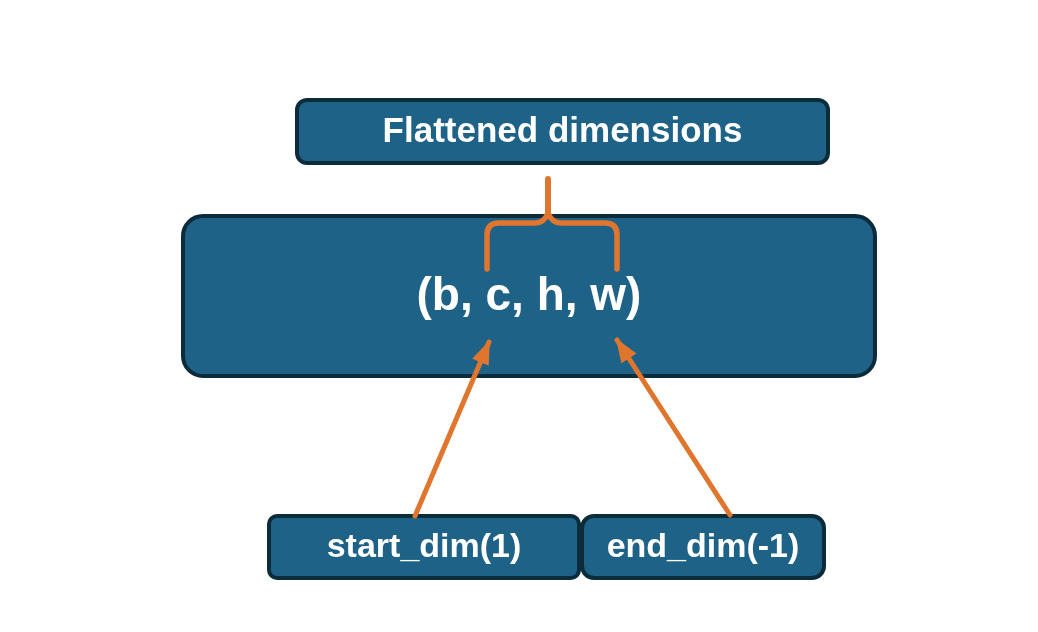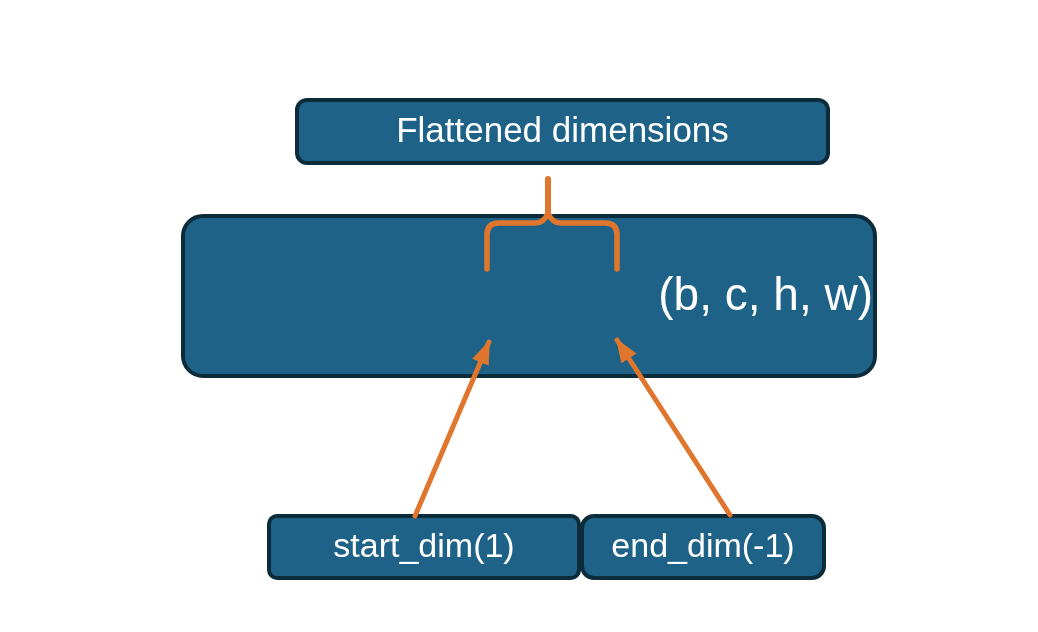--- a/index.html
+++ b/index.html
@@ -7,20 +7,21 @@
     padding: 0;
     background: var(--background, #ffffff);
   }
   .canvas {
     position: relative;
     width: 1038px;
     height: 632px;
     background: var(--background, #ffffff);
     font-family: "Liberation Sans", sans-serif;
     overflow: hidden;
+    font-weight: bold;
   }
   .node {
     position: absolute;
     box-sizing: border-box;
     background: var(--node_fill, #1E6287);
     border: 4px solid var(--node_border, #0D2C3B);
     color: var(--text, #ffffff);
     display: flex;
     align-items: center;
     justify-content: center;
@@ -30,21 +31,20 @@
     left: 295px; top: 98px;
     width: 535px; height: 67px;
     border-radius: 12px;
     font-size: 35px;
   }
   .node-main {
     left: 181px; top: 214px;
     width: 696px; height: 164px;
     border-radius: 22px;
     font-size: 46px;
-    justify-content: flex-end;
   }
   .node-start {
     left: 267px; top: 514px;
     width: 314px; height: 66px;
     border-radius: 10px;
     font-size: 34px;
     justify-content: center;
   }
   .node-end {
     left: 580px; top: 514px;

